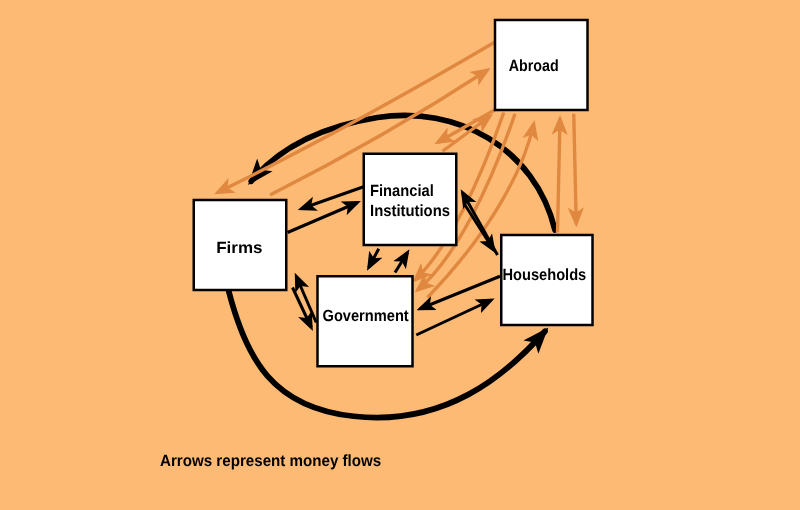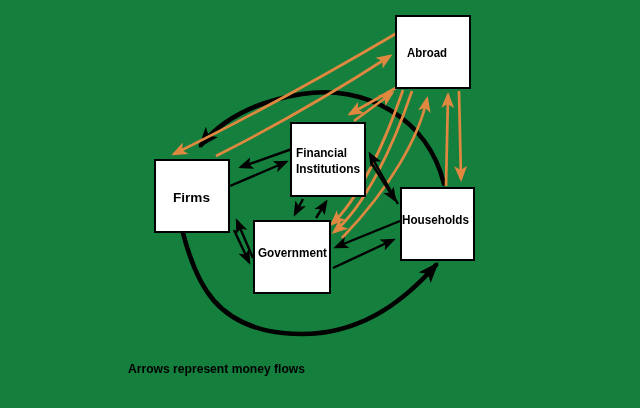--- a/index.html
+++ b/index.html
@@ -1,16 +1,16 @@
 <!DOCTYPE html>
 <html><head>
 <meta charset="utf-8">
 <style>
   html,body{margin:0;padding:0;background:#fff;}
-  .stage{position:relative;width:640px;height:408px;background:#15803d;overflow:hidden;}
+  .stage{position:relative;width:640px;height:408px;background:#fdba74;overflow:hidden;}
   svg{display:block;}
   .node-box{fill:#ffffff;stroke:#000000;stroke-width:2;}
   .node-label{font-family:"Liberation Sans",sans-serif;font-weight:bold;font-size:13px;fill:#000000;}
   .caption-text{font-family:"Liberation Sans",sans-serif;font-weight:bold;font-size:13px;fill:#000000;}
   .fb{fill:none;stroke:#000000;stroke-width:2.4;}
   .fbk{fill:none;stroke:#000000;stroke-width:4.6;stroke-linecap:round;}
   .fo{fill:none;stroke:#e08840;stroke-width:2.7;}
 </style>
 </head>
 <body>

